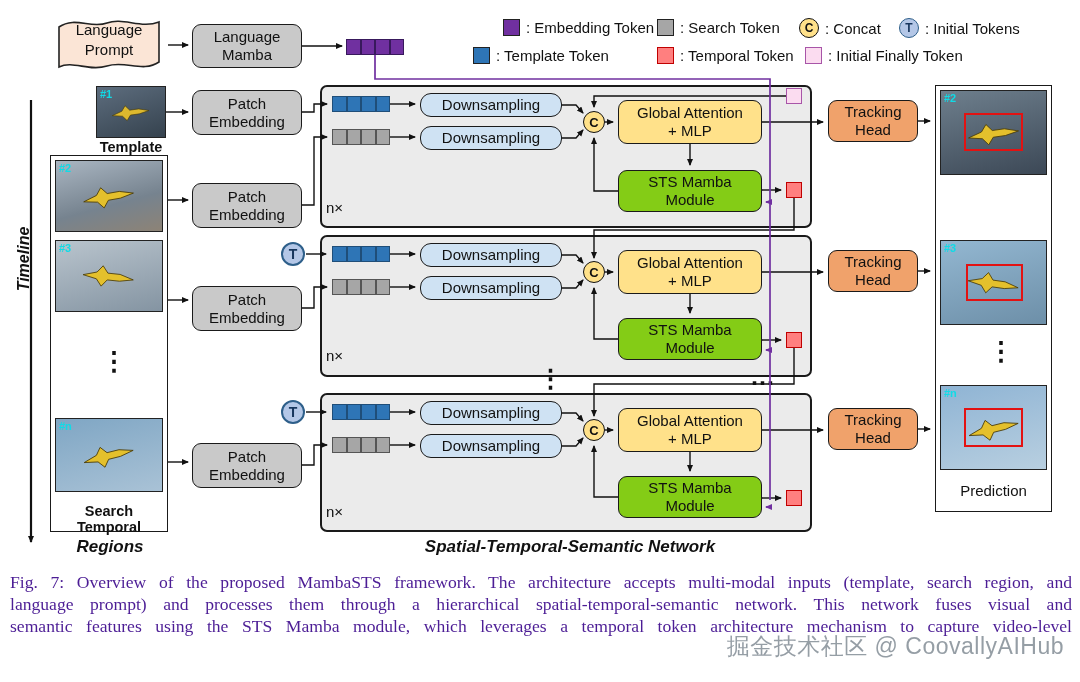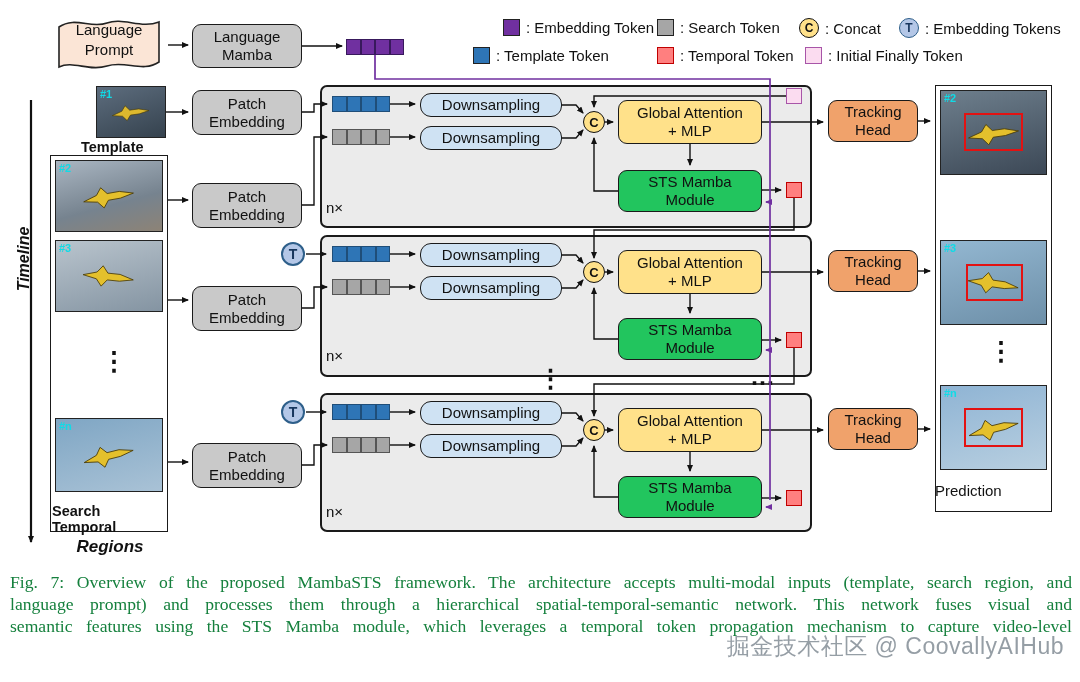--- a/index.html
+++ b/index.html
@@ -5,21 +5,21 @@
   *{box-sizing:border-box;margin:0;padding:0}
   html,body{width:1080px;height:682px}
   body{font-family:"Liberation Sans",sans-serif;background:#fff;color:#111}
   #fig{position:relative;width:1080px;height:682px;background:#fff;overflow:hidden}
   .node{position:absolute;display:flex;align-items:center;justify-content:center;text-align:center;
         border:1.6px solid #1a1a1a;border-radius:9px;font-size:15px;font-weight:500;line-height:1.2;
         white-space:pre-line;z-index:3;color:#111}
   .gray{background:#c9c9c9}
   .lblue{background:#cfe2f3;border-radius:11px}
   .yellow{background:#ffe18a}
-  .green{background:#22c55e}
+  .green{background:#84cc16}
   .orange{background:#f0a26b}
   .block{position:absolute;background:#ebebeb;border:2px solid #1a1a1a;border-radius:7px;z-index:1}
   .colbox{position:absolute;background:#fff;border:1.8px solid #1a1a1a;z-index:1}
   .frame{position:absolute;border:1.5px solid #222;z-index:2;overflow:hidden;display:flex;align-items:center;justify-content:center}
   .tag{position:absolute;top:1px;left:3px;font-size:11px;font-weight:700;color:#10dbe6;z-index:3}
   .bbox{position:absolute;border:2px solid #e31212;z-index:3}
   .tokstrip{position:absolute;display:flex;z-index:3}
   .tok{width:14.5px;height:16px;border:1.2px solid #222}
   .purple .tok{background:#7030a0;border-color:#38195c}
   .bluet  .tok{background:#2e75b6;border-color:#1f4e79}
@@ -34,25 +34,25 @@
   .lsw{width:17px;height:17px;border:1.5px solid #222;flex:0 0 auto}
   .lsw.purple-s{background:#7030a0}.lsw.gray-s{background:#a6a6a6}.lsw.blue-s{background:#2e75b6}
   .lsw.red-s{background:#ff7f7f;border-color:#c00000}.lsw.pink-s{background:#fbdcf0;border-color:#a855a8}
   .lc{width:20px;height:20px;border-radius:50%;display:flex;align-items:center;justify-content:center;
       font-weight:700;font-size:12px;flex:0 0 auto}
   .lc.c-s{background:#ffe18a;border:1.6px solid #111}
   .lc.t-s{background:#b4c7e7;border:1.8px solid #2e5f8a;color:#17365d}
   .nx{position:absolute;font-size:15px;font-weight:500;z-index:3}
   .dots{position:absolute;font-weight:700;color:#111;z-index:3;line-height:1}
   .seclabel{position:absolute;font-size:17px;font-weight:700;font-style:italic;text-align:center;z-index:3}
-  .slab{position:absolute;font-size:14.5px;font-weight:600;text-align:left;z-index:3}
+  .slab{position:absolute;font-size:14.5px;font-weight:600;text-align:center;z-index:3}
   .prompt-text{position:absolute;font-size:15px;font-weight:500;text-align:center;white-space:pre-line;line-height:1.3;z-index:3}
   #wires{position:absolute;left:0;top:0;z-index:5;pointer-events:none}
   .caption{position:absolute;left:10px;top:571px;width:1062px;font-family:"Liberation Serif",serif;
-           font-size:17.6px;line-height:22.2px;color:#15803d;z-index:2}
+           font-size:17.6px;line-height:22.2px;color:#4c1d95;z-index:2}
   .cap-line{text-align:justify;text-align-last:justify}
   .cap-line.last{text-align-last:left}
   .watermark{position:absolute;right:16px;top:631px;font-size:23px;color:#8d969e;opacity:.92;
              z-index:7;font-weight:500;letter-spacing:.5px;white-space:nowrap}
   .vlabel{position:absolute;transform:rotate(-90deg);font-size:16px;font-weight:700;font-style:italic;z-index:3;text-align:center}
   .jet{z-index:2}
 </style>
 </head>
 <body>
 
@@ -81,21 +81,21 @@
   <div class="leg" style="left:657px;top:19px">
     <span class="lsw gray-s"></span>
     <span>: Search Token</span>
   </div>
   <div class="leg" style="left:799px;top:18px">
     <span class="lc c-s">C</span>
     <span>: Concat</span>
   </div>
   <div class="leg" style="left:899px;top:18px">
     <span class="lc t-s">T</span>
-    <span>: Embedding Tokens</span>
+    <span>: Initial Tokens</span>
   </div>
   <div class="leg" style="left:473px;top:47px">
     <span class="lsw blue-s"></span>
     <span>: Template Token</span>
   </div>
   <div class="leg" style="left:657px;top:47px">
     <span class="lsw red-s"></span>
     <span>: Temporal Token</span>
   </div>
   <div class="leg" style="left:805px;top:47px">
@@ -245,20 +245,21 @@
   <div class="frame" style="left:940px;top:385px;width:107px;height:85px;background:linear-gradient(165deg,#8fb4d4,#b8cfe0)">
     <span class="tag">#n</span>
     <svg class="jet" width="60" height="30" viewBox="0 0 40 22" style="transform:rotate(-14deg)">
       <polygon points="1,12 11,9 15,4 19,9 28,9 38,12 28,14 19,14 15,19 11,14" fill="#e4c02c" stroke="#4a3c08" stroke-width="0.6"></polygon>
     </svg>
     <div class="bbox" style="left:22%;top:26%;width:56%;height:48%"></div>
   </div>
   <div class="slab" style="left:935px;top:482px;width:117px;font-weight:500;font-size:15px">Prediction</div>
 
   <div class="seclabel" style="left:50px;top:537px;width:120px">Regions</div>
+  <div class="seclabel" style="left:330px;top:537px;width:480px">Spatial-Temporal-Semantic Network</div>
 
   <svg id="wires" width="1080" height="682">
     <defs>
       <marker id="ab" markerWidth="7" markerHeight="7" refX="6" refY="3" orient="auto" markerUnits="userSpaceOnUse">
         <path d="M0,0 L7,3 L0,6 Z" fill="#111"></path>
       </marker>
       <marker id="ap" markerWidth="7" markerHeight="7" refX="6" refY="3" orient="auto" markerUnits="userSpaceOnUse">
         <path d="M0,0 L7,3 L0,6 Z" fill="#7030a0"></path>
       </marker>
     </defs>
@@ -314,18 +315,18 @@
       <path d="M375,55 V79 H770 V500"></path>
       <path d="M770,202 H766" marker-end="url(#ap)"></path>
       <path d="M770,350 H766" marker-end="url(#ap)"></path>
       <path d="M770,507 H766" marker-end="url(#ap)"></path>
     </g>
   </svg>
 
   <div class="caption">
     <div class="cap-line">Fig. 7: Overview of the proposed MambaSTS framework. The architecture accepts multi-modal inputs (template, search region, and</div>
     <div class="cap-line">language prompt) and processes them through a hierarchical spatial-temporal-semantic network. This network fuses visual and</div>
-    <div class="cap-line">semantic features using the STS Mamba module, which leverages a temporal token propagation mechanism to capture video-level</div>
+    <div class="cap-line">semantic features using the STS Mamba module, which leverages a temporal token architecture mechanism to capture video-level</div>
   </div>
 
   <div class="watermark">掘金技术社区 @ CoovallyAIHub</div>
 
 </div>
 
 </body></html>

